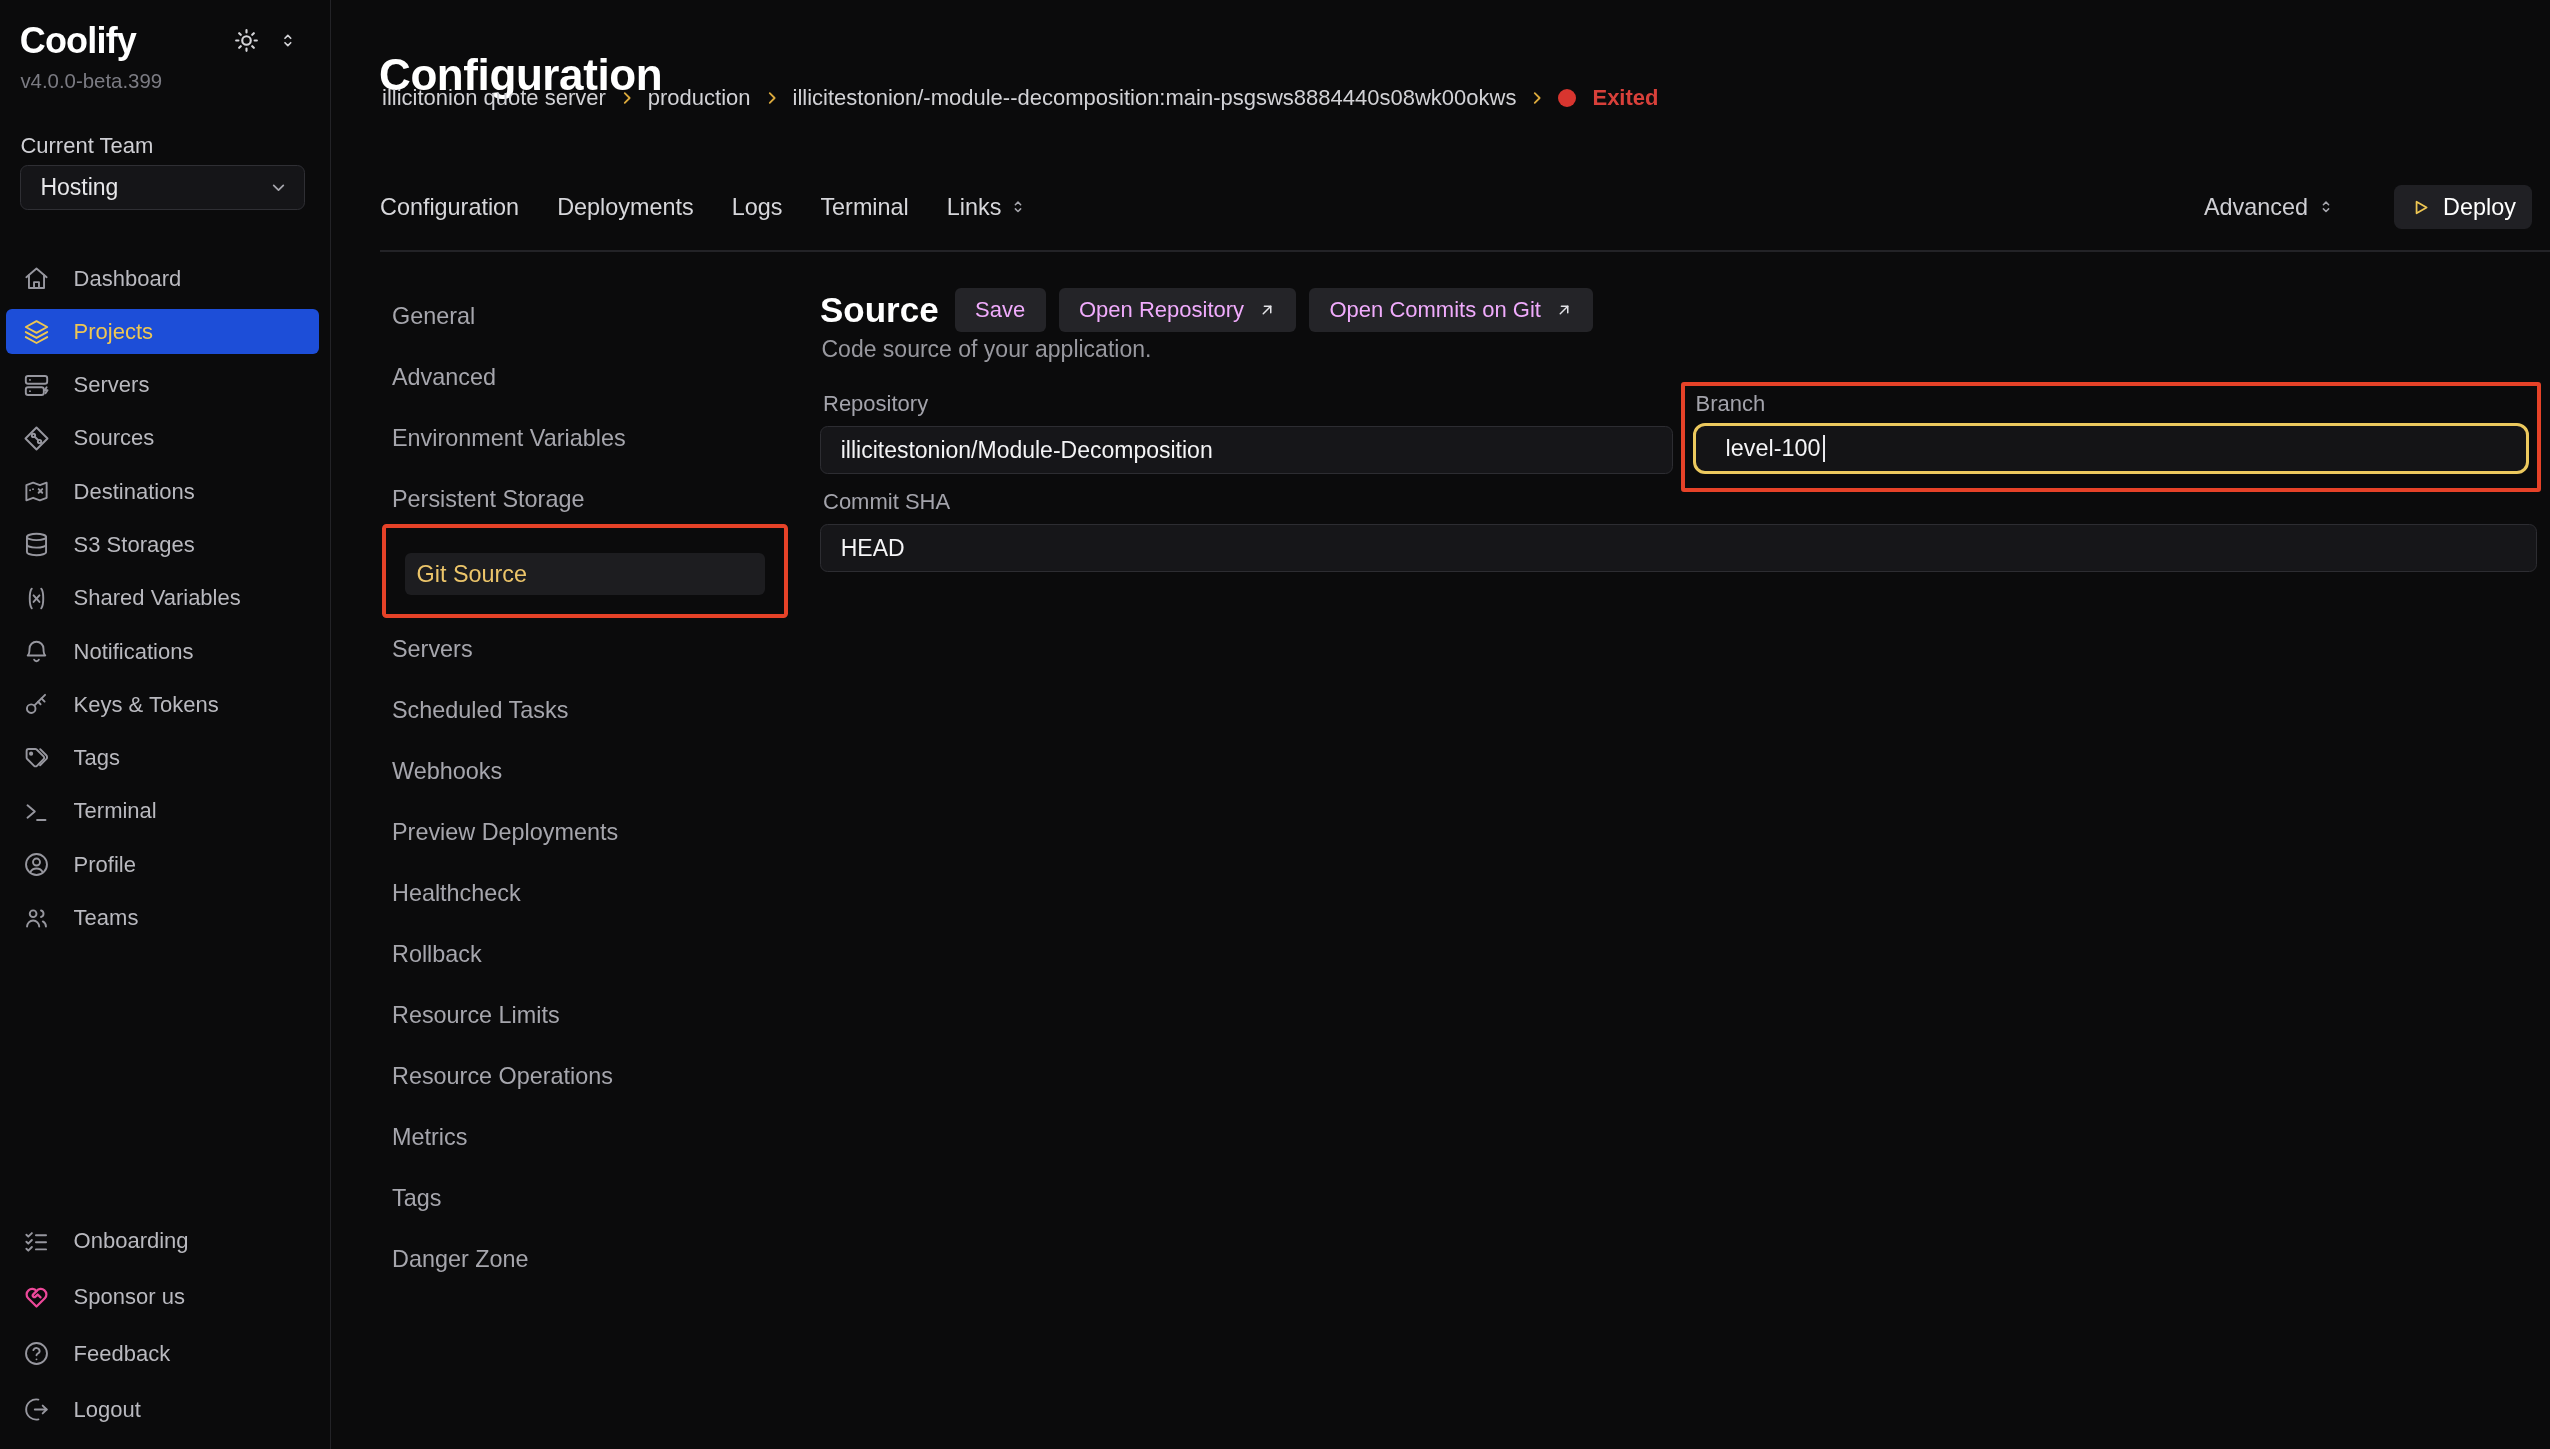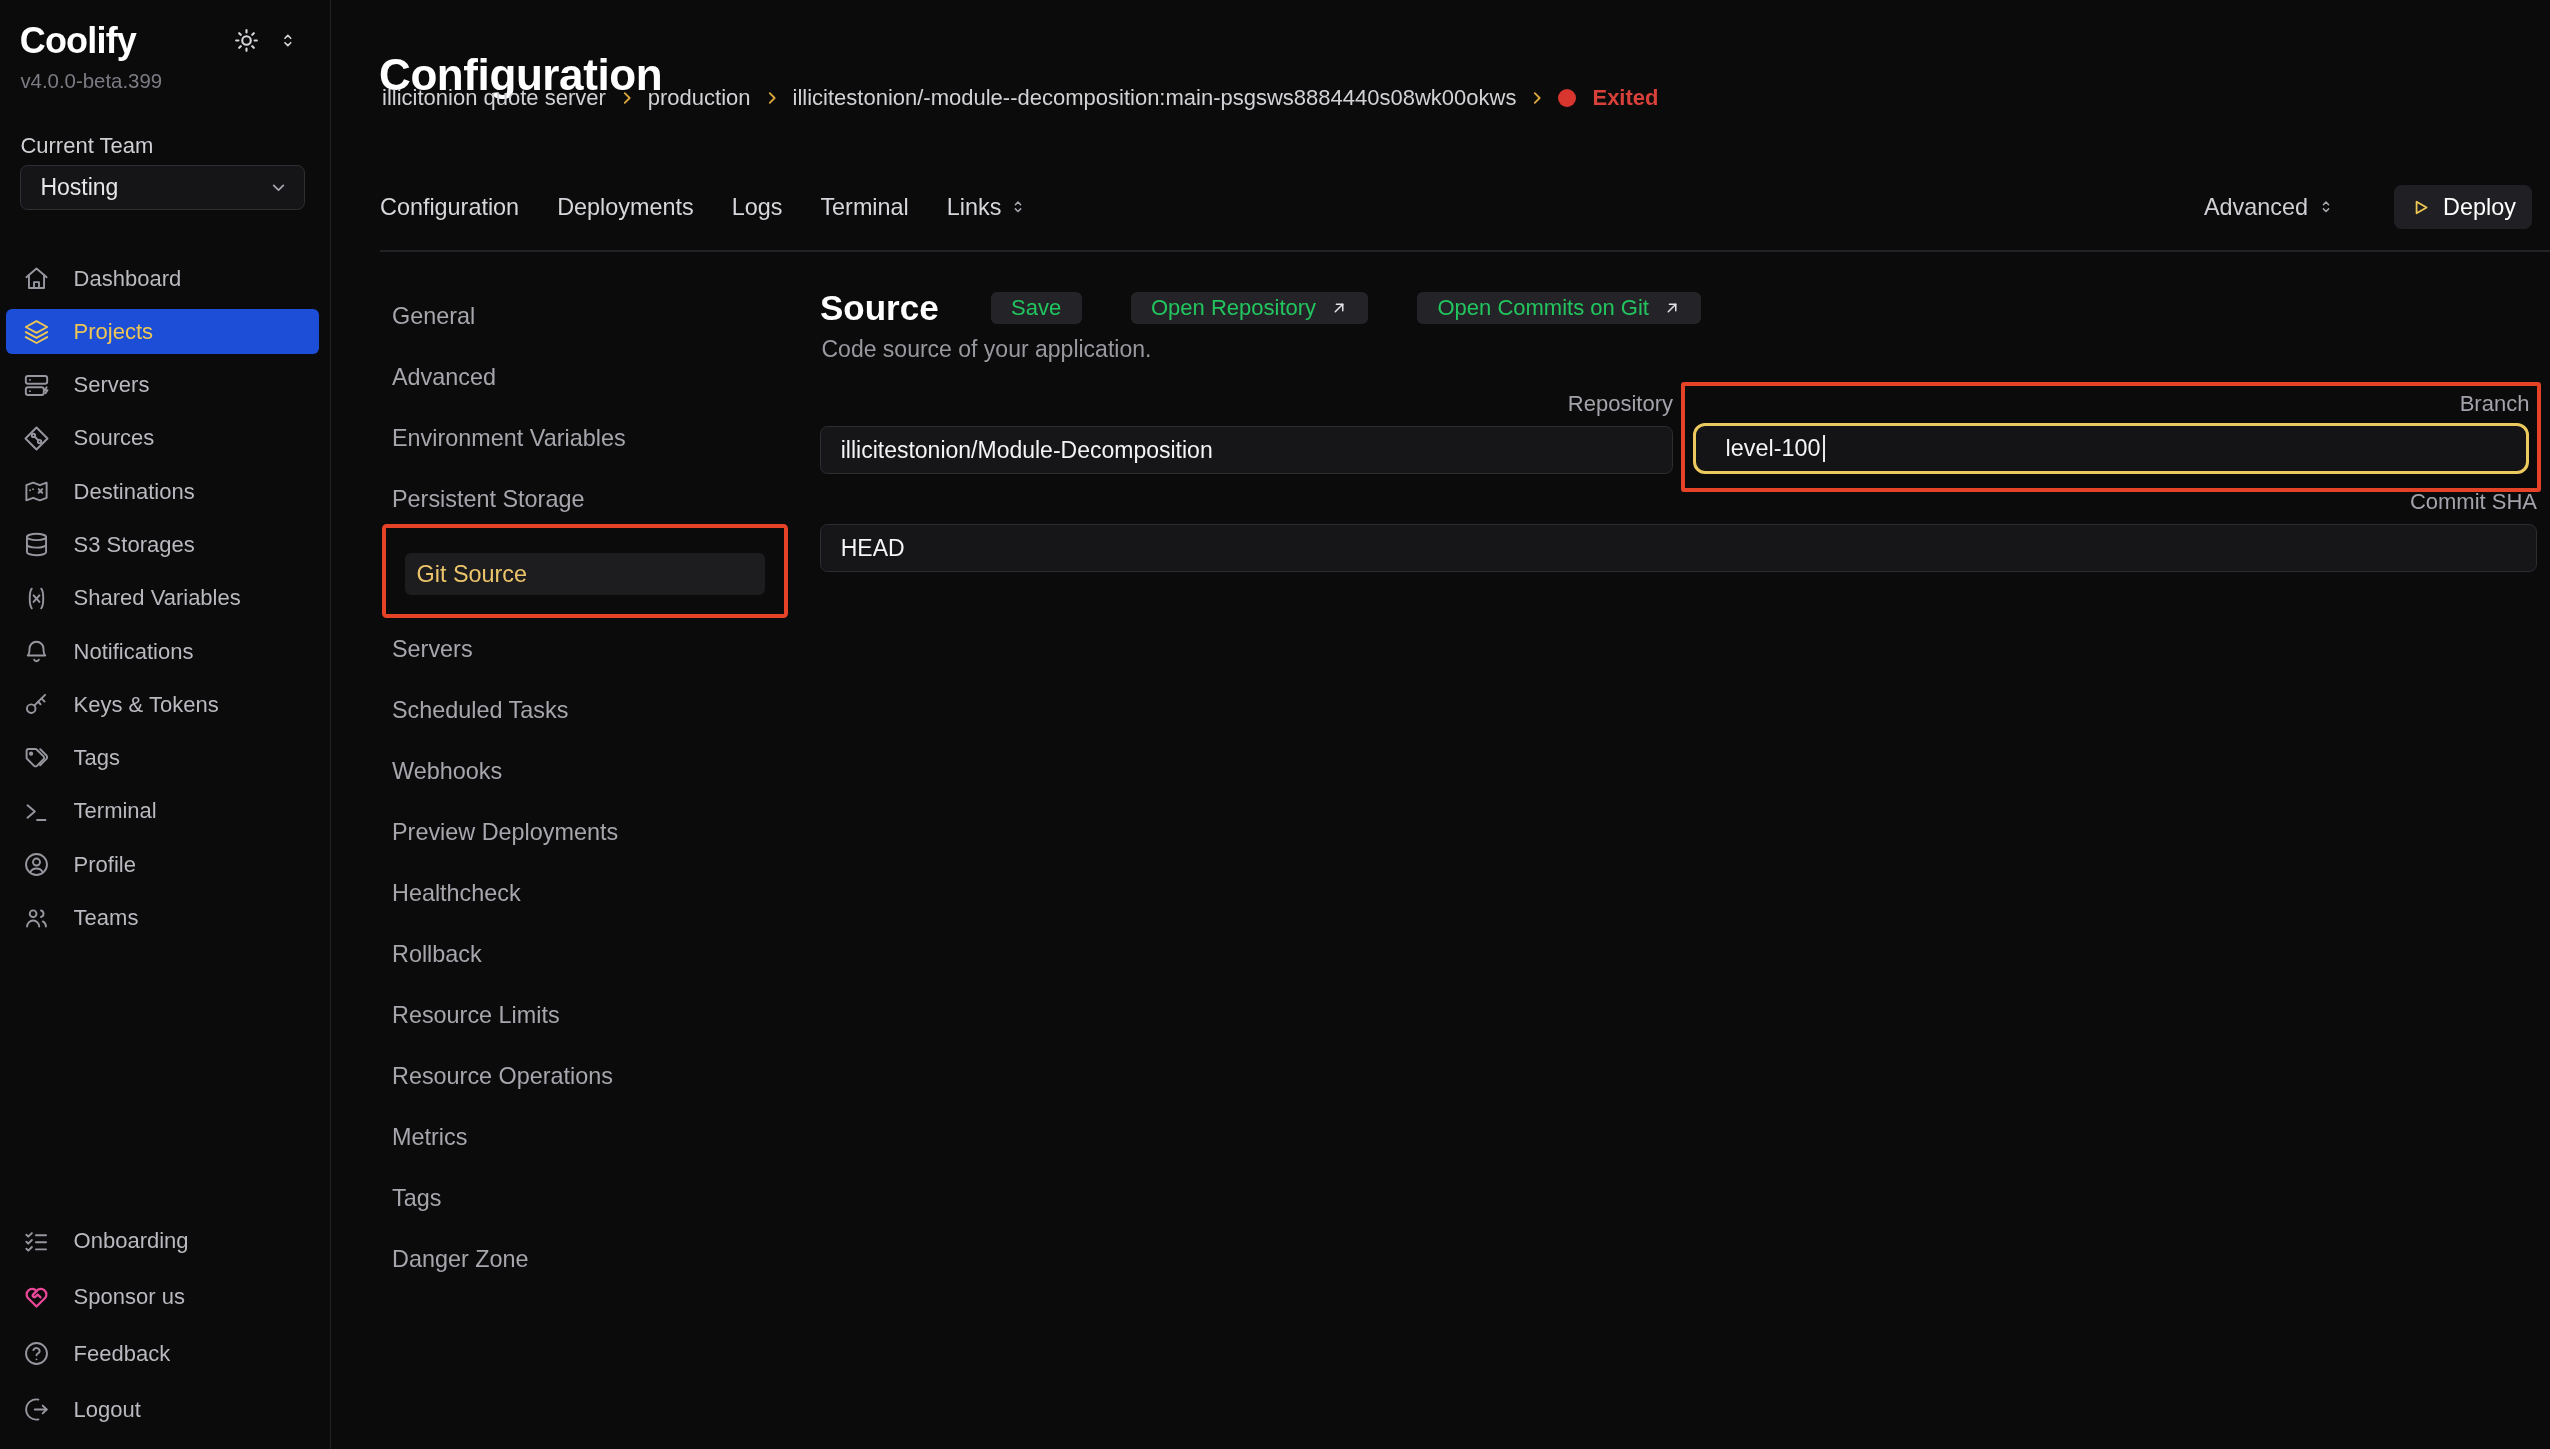--- a/index.html
+++ b/index.html
@@ -52,25 +52,25 @@
   
   .content{position:absolute;top:250px;left:0;right:0;bottom:0;}
   .subnav{position:absolute;top:39px;left:49px;width:408px;display:flex;flex-direction:column;gap:13px;}
   .subnav-item{height:42px;line-height:42px;padding-left:12px;font-size:23.4px;color:#a6a6ad;border-radius:6px;cursor:pointer;margin-top:6px;}
   .subnav-item.active{background:#1d1d20;color:#ecc56a;}
   .annotation-box{border:4.5px solid #e64228;border-radius:4.5px;padding:19px;margin:-9px 0 -9px 1.5px;}
   
   .form-col{position:absolute;left:489px;top:0;right:12px;height:100%;}
   .source-row{position:absolute;top:38px;left:0;display:flex;align-items:center;gap:13px;}
   .source-row h2{margin:0 3px 0 0;font-size:35px;font-weight:700;color:#ffffff;}
-  .btn{height:32px;padding:0 20.4px;background:#242428;border:none;border-radius:6px;font-size:22px;color:#22c55e;
-    display:flex;align-items:center;gap:13.6px;cursor:pointer;font-family:inherit;margin-left:36px;}
+  .btn{height:44px;padding:0 20.4px;background:#242428;border:none;border-radius:6px;font-size:22px;color:#f0abfc;
+    display:flex;align-items:center;gap:13.6px;cursor:pointer;font-family:inherit;}
   .btn .ext{color:#e3e3e7;}
   .source-desc{position:absolute;top:86px;left:1.5px;font-size:23px;color:#98989f;}
-  .field-label{font-size:22px;color:#a3a3ab;height:26px;line-height:26px;margin-left:18px;text-align:right;}
+  .field-label{font-size:22px;color:#a3a3ab;height:26px;line-height:26px;margin-left:3px;}
   .tinput{box-sizing:border-box;height:48px;margin-top:9px;background:#161619;border:1.5px solid #2d2d32;
     border-radius:7.6px;display:flex;align-items:center;padding:0 19.7px;font-size:23px;color:#f4f4f6;cursor:text;
     white-space:nowrap;overflow:hidden;}
   .repo-group{position:absolute;left:0;top:141px;width:853px;}
   .sha-group{position:absolute;left:0;top:239px;width:1717px;}
   .branch-annotation{position:absolute;left:861px;top:132px;width:860px;height:110px;box-sizing:border-box;
     border:4.5px solid #e64228;border-radius:3px;padding:4.5px 7.6px 0 7.6px;}
   .branch-input{box-sizing:border-box;height:51px;margin-top:6px;background:#141416;border:3.8px solid #ecc95e;
     border-radius:12px;display:flex;align-items:center;padding:0 30px;font-size:23.4px;color:#f4f4f6;cursor:text;}
   .caret{display:inline-block;width:2.3px;height:27px;background:#eaeaee;margin-left:2.3px;}

